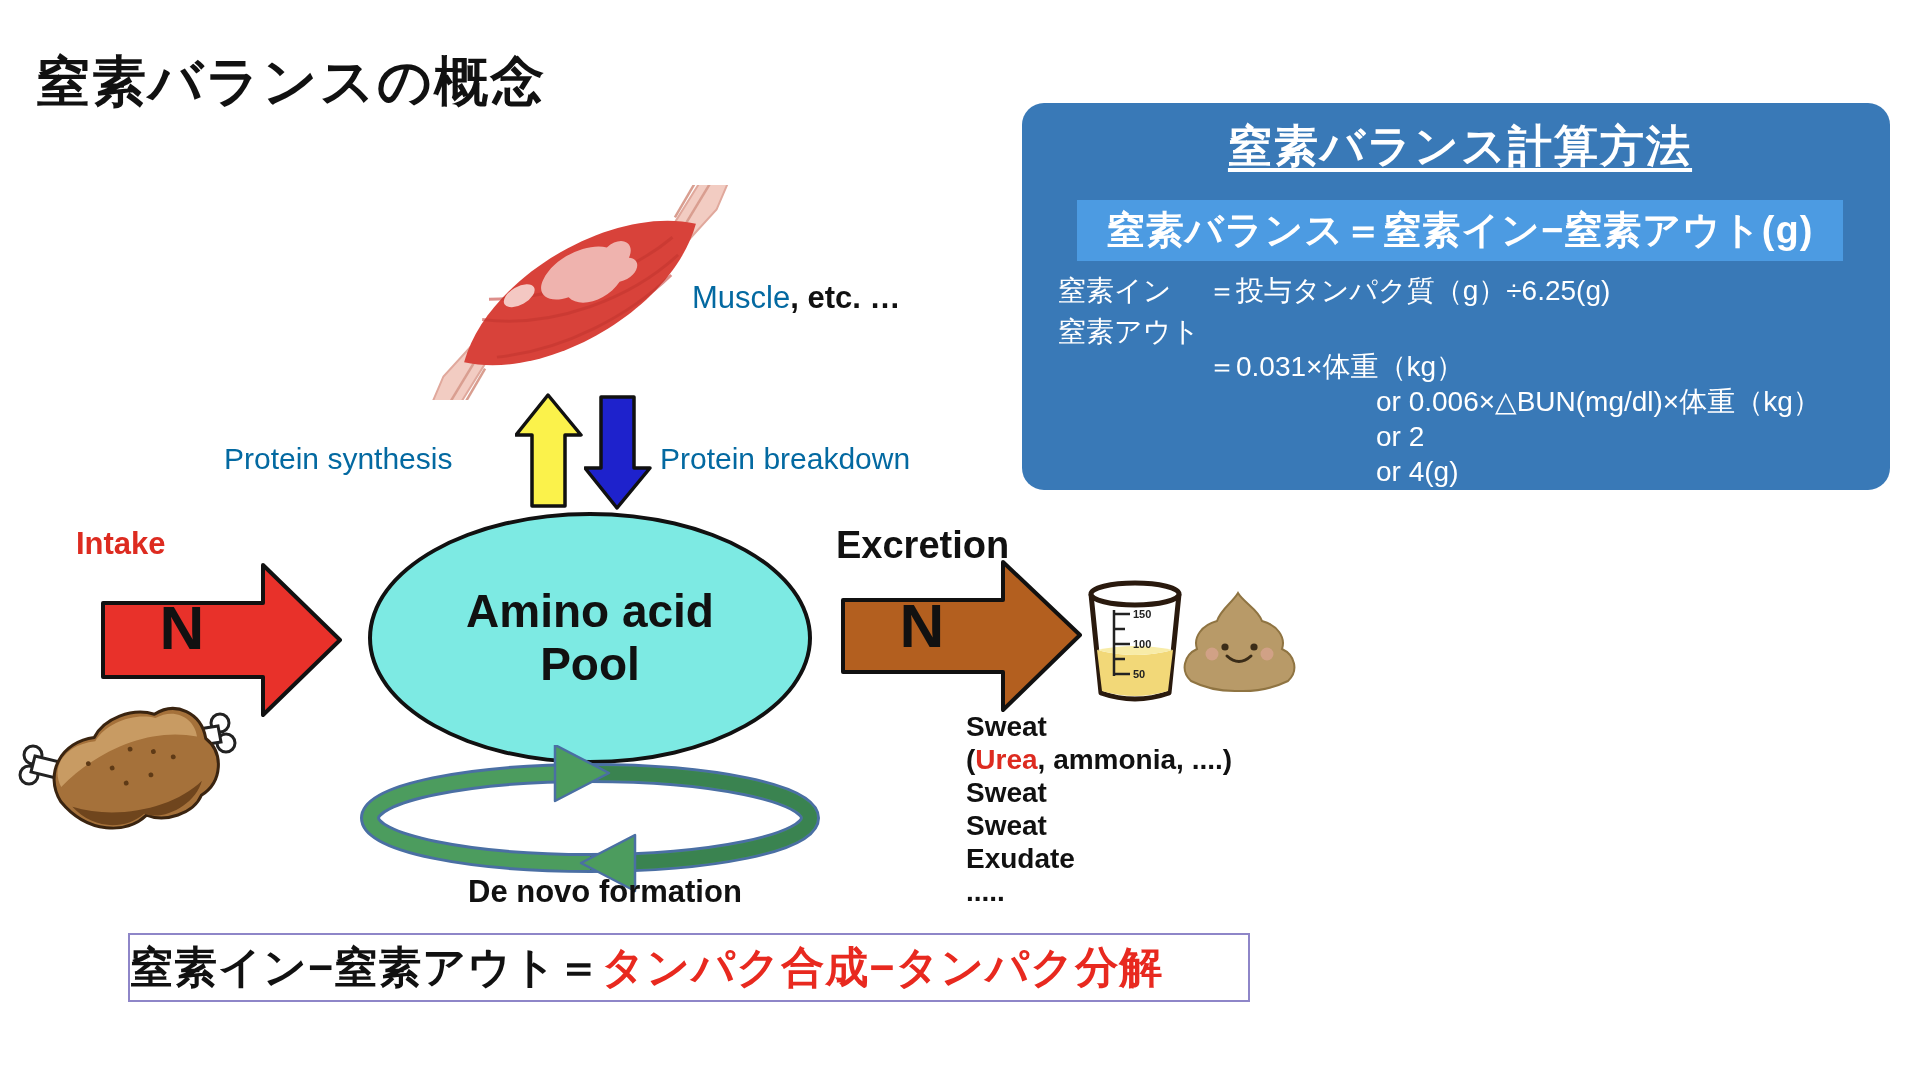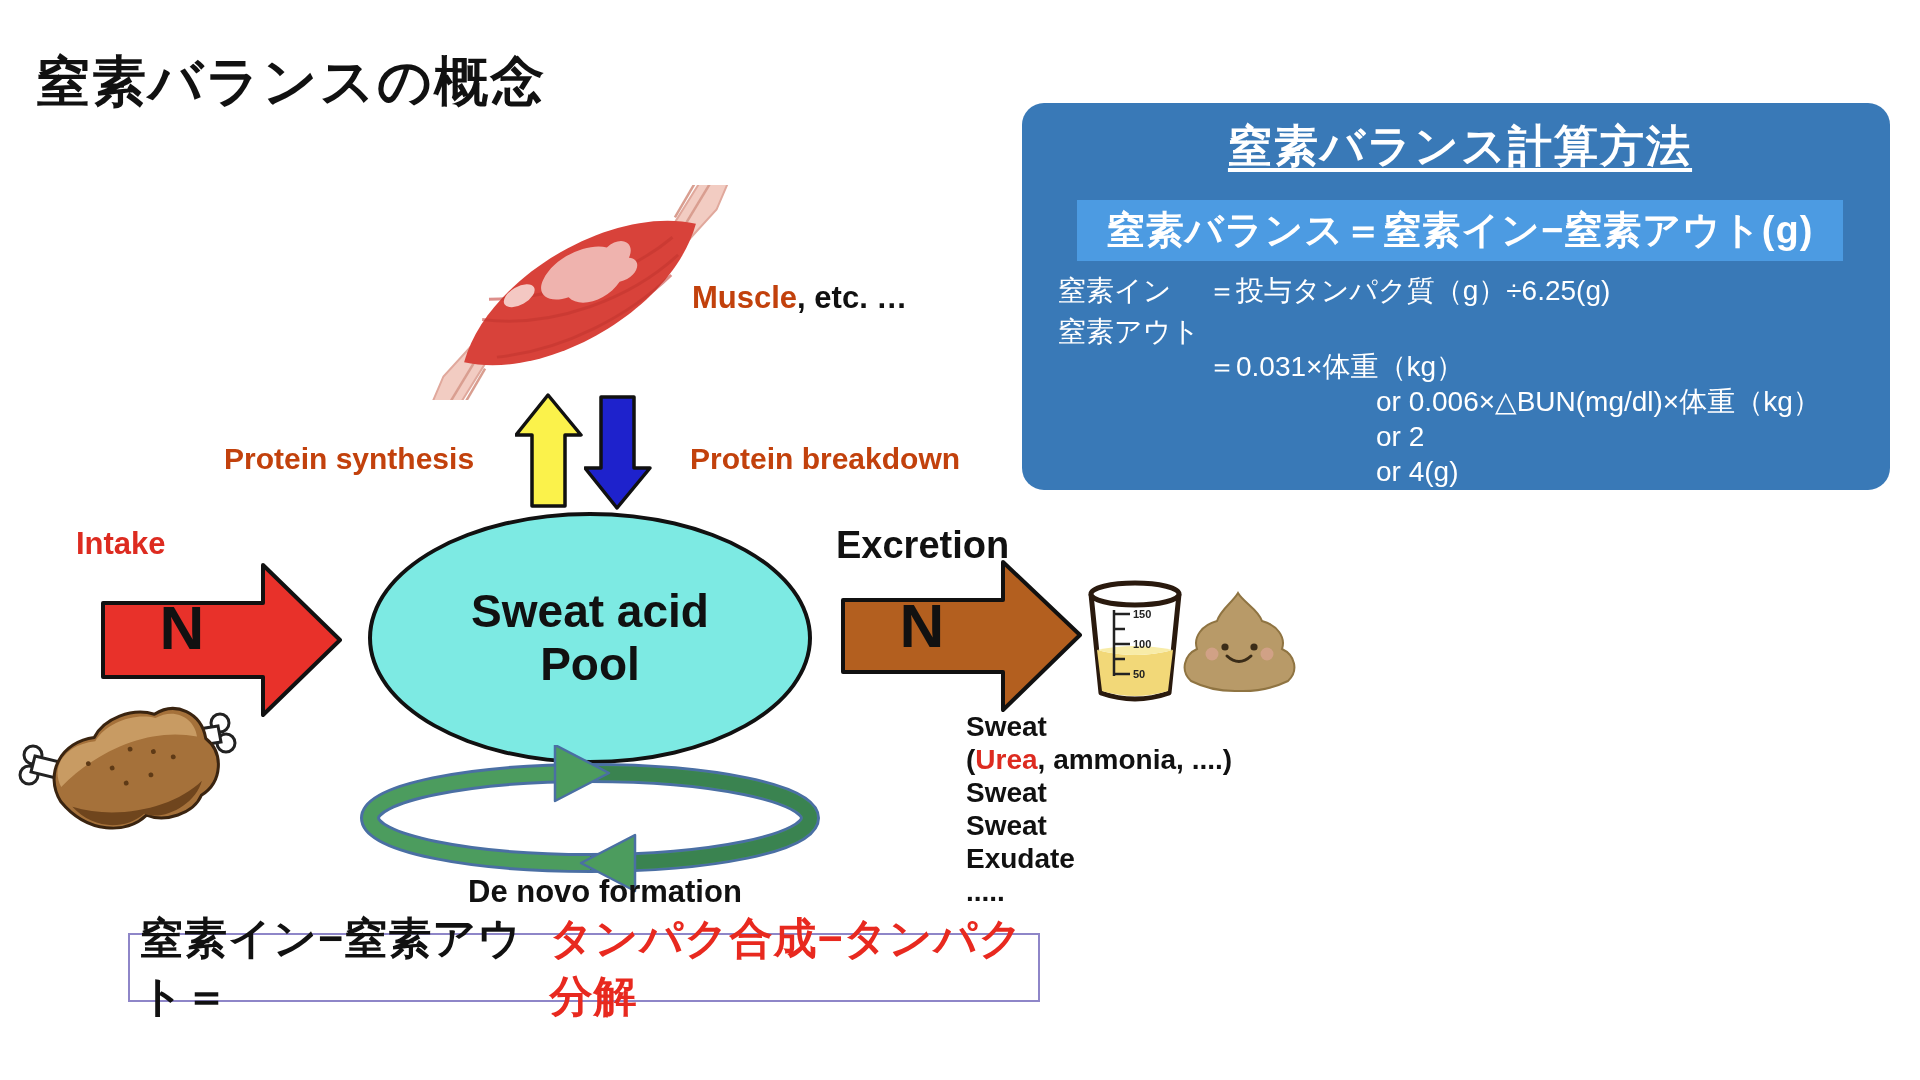--- a/index.html
+++ b/index.html
@@ -16,41 +16,41 @@
   .calc-bar{margin:24px auto 0 auto;width:766px;background:#4C9BE2;text-align:center;
             font-size:38px;font-weight:bold;padding:5px 0;letter-spacing:1px;}
   .calc-rows{margin-top:12px;font-size:28px;line-height:35px;}
   .calc-row{display:flex;}
   .calc-row.first{margin-bottom:6px;}
   .calc-label{width:150px;flex:none;}
   .alt1{margin-left:150px;}
   .alt2{margin-left:318px;}
   
   .lbl{font-weight:bold;color:#111;}
-  .blue-lbl{color:#c2410c;font-weight:bold;}
+  .blue-lbl{color:#0369a1;font-weight:normal;}
   .red-lbl{color:#DD2B20;font-weight:bold;}
   .muscle-label{left:692px;top:280px;font-size:31px;}
   .syn-label{left:224px;top:442px;font-size:30px;}
-  .brk-label{left:690px;top:442px;font-size:30px;}
+  .brk-label{left:660px;top:442px;font-size:30px;}
   .intake-label{left:76px;top:526px;font-size:31px;}
   .excretion-label{left:836px;top:524px;font-size:38px;}
   .denovo-label{left:468px;top:874px;font-size:31px;}
   .n-letter{font-size:62px;font-weight:800;color:#111;width:60px;text-align:center;}
   
   .pool{left:368px;top:512px;width:444px;height:252px;background:#7DEAE3;border:4px solid #111;
         border-radius:50%;box-sizing:border-box;display:flex;flex-direction:column;
         align-items:center;justify-content:center;}
   .pool div{font-size:46px;font-weight:800;color:#111;line-height:1.15;}
   
   .exc-list{left:966px;top:710px;font-size:28px;font-weight:bold;color:#111;line-height:33px;}
   .exc-list .indent{}
   .exc-list .red{color:#DD2B20;}
   
-  .bottom-box{left:128px;top:933px;width:912px;height:69px;border:2px solid #8E86C8;
-              box-sizing:border-box;display:flex;align-items:center;padding-left:10px;
+  .bottom-box{left:128px;top:933px;width:1122px;height:69px;border:2px solid #8E86C8;
+              box-sizing:border-box;display:flex;align-items:center;
               font-size:43px;font-weight:800;letter-spacing:1px;background:#fff;}
   .bottom-box .black{color:#111;}
   .bottom-box .red{color:#E8291F;}
 </style>
 </head>
 <body>
 
 <div id="stage">
 
   <div class="abs page-title">窒素バランスの概念</div>
@@ -144,21 +144,21 @@
           <circle cx="2" cy="-20" r="2.4"></circle>
         <circle cx="24" cy="-12" r="2.4"></circle>
           <circle cx="42" cy="-2" r="2.4"></circle>
           <circle cx="-10" cy="12" r="2.4"></circle>
           <circle cx="16" cy="10" r="2.4"></circle>
       </g>
     </g>
   </svg>
 
   <div class="abs pool">
-    <div>Sweat acid</div>
+    <div>Amino acid</div>
     <div>Pool</div>
   </div>
 
   <div class="abs lbl excretion-label">Excretion</div>
   <svg class="abs" style="left:840px;top:555px" width="245" height="160" viewBox="0 0 245 160">
     <polygon points="3,45 163,45 163,7 240,80 163,155 163,117 3,117" fill="#B35F1F" stroke="#111" stroke-width="4" stroke-linejoin="round"></polygon>
   </svg>
   <div class="abs n-letter" style="left:892px;top:590px">N</div>
 
   <svg class="abs" style="left:1085px;top:580px" width="100" height="125" viewBox="0 0 100 125">

